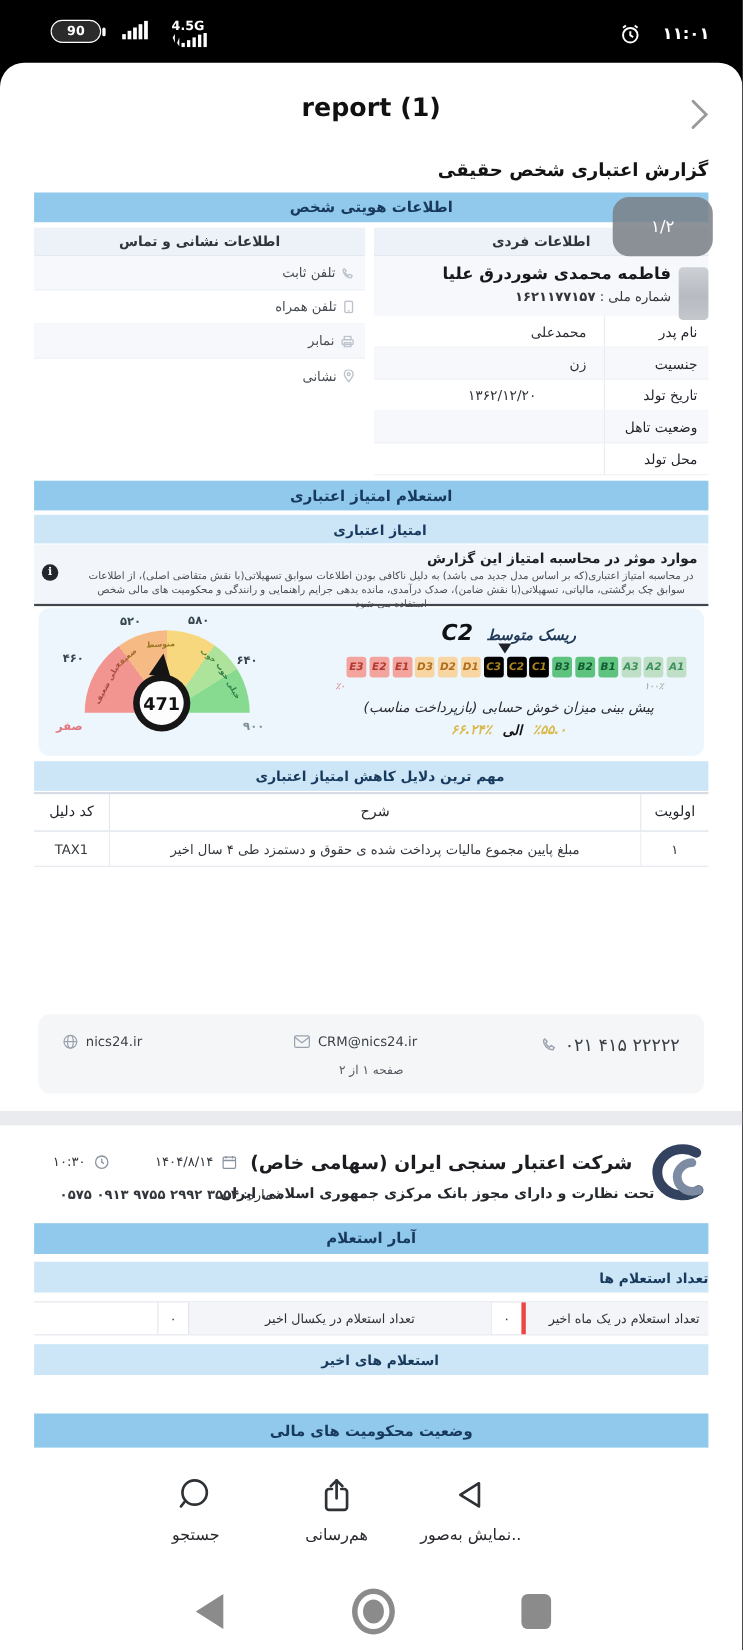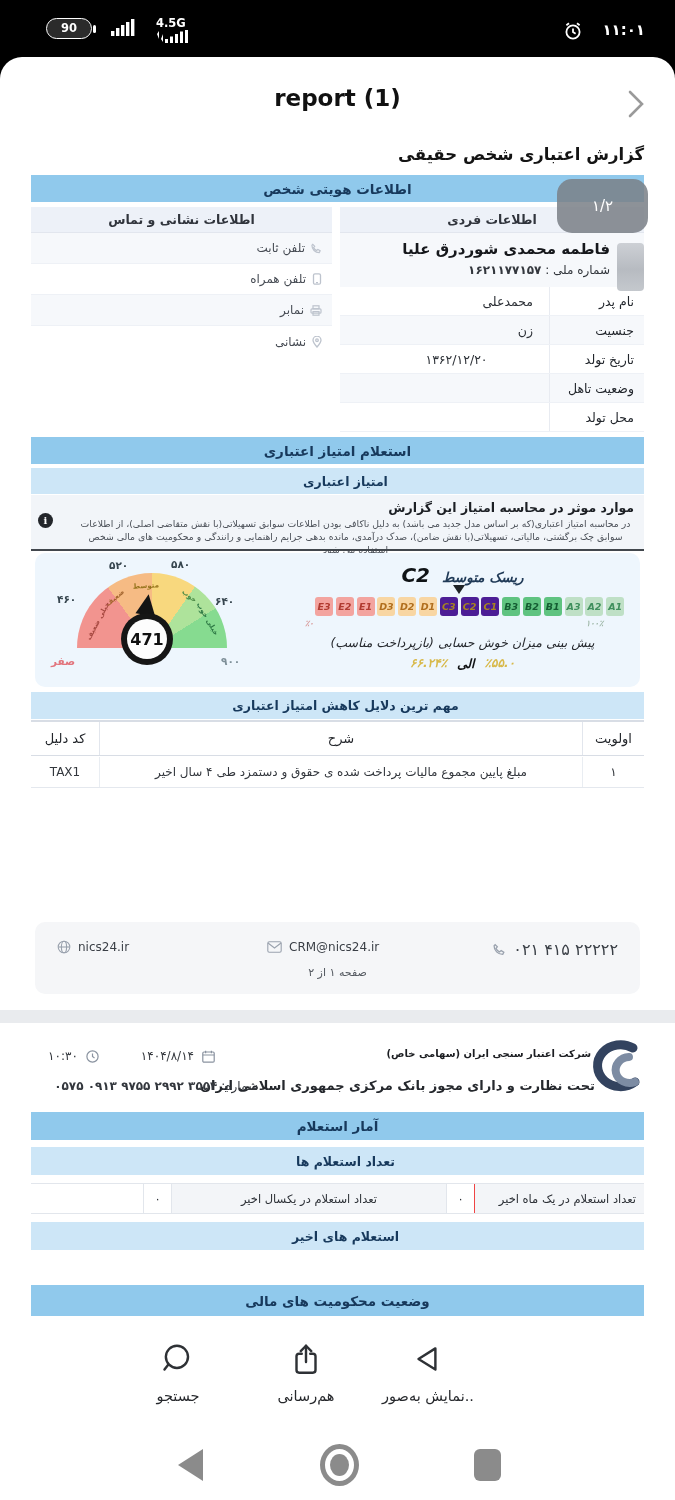--- a/index.html
+++ b/index.html
@@ -49,21 +49,21 @@
         border-right:10px solid transparent;border-bottom:21px solid #141414;transform:rotate(9deg);}
   .riskblock{position:absolute;left:255px;top:6px;width:345px;font-style:italic;}
   .risktitle{display:flex;align-items:baseline;justify-content:center;gap:12px;margin-top:4px;}
   .grade{font-size:20px;font-weight:bold;color:#0f1316;}
   .riskname{font-size:13.5px;font-weight:600;color:#203a57;}
   .cells{position:absolute;left:25px;top:38px;display:flex;gap:2.8px;}
   .cell{width:18px;height:19px;border-radius:3px;display:flex;align-items:center;justify-content:center;
         font-size:9.5px;font-weight:bold;}
   .cell.e{background:#f3a49f;color:#b03a30;}
   .cell.d{background:#f8d6a3;color:#b06e1d;}
-  .cell.c{background:#4c1d95;color:#a8851f;}
+  .cell.c{background:#000000;color:#a8851f;}
   .cell.b{background:#5fc380;color:#145c32;}
   .cell.a{background:#bfe0c6;color:#3f8f5d;}
   .marker{position:absolute;left:163px;top:26px;width:0;height:0;border-left:6px solid transparent;
         border-right:6px solid transparent;border-top:9px solid #1f2327;}
   .pct{position:absolute;top:60px;font-size:8px;font-weight:600;}
   .pred{position:absolute;top:76px;left:0;width:345px;text-align:center;font-size:12.5px;color:#26292e;direction:rtl;}
   .range{position:absolute;top:97px;left:0;width:345px;display:flex;justify-content:center;gap:10px;
         font-size:12px;font-weight:bold;}
   .range .y{color:#d8b94a;}
   .tbl{position:absolute;left:31px;width:613px;display:flex;direction:rtl;align-items:stretch;}
@@ -310,21 +310,21 @@
       </div>
       <div class="rtl" style="position:absolute;left:0;top:44px;width:605px;text-align:center;font-size:11px;color:#53585f;">صفحه ۱ از ۲</div>
     </div>
 
     <div style="position:absolute;left:0;top:953px;width:675px;height:13px;background:#e9ebee;"></div>
 
     <svg style="position:absolute;left:583px;top:981px;" width="64" height="58" viewBox="0 0 64 58" fill="none">
       <path d="M50 10 A 23 21 0 1 0 52 44" stroke="#33435f" stroke-width="9" stroke-linecap="round"></path>
       <path d="M52 44 A 14 13 0 1 1 46 19" stroke="#7d8ca3" stroke-width="8" stroke-linecap="round"></path>
     </svg>
-    <div class="rtl" style="position:absolute;right:84px;top:991px;font-size:10px;font-weight:bold;color:#1b1d21;">شرکت اعتبار سنجی ایران (سهامی خاص)</div>
+    <div class="rtl" style="position:absolute;right:100px;top:991px;font-size:17px;font-weight:bold;color:#1b1d21;">شرکت اعتبار سنجی ایران (سهامی خاص)</div>
     <div class="rtl" style="position:absolute;right:80px;top:1021px;font-size:13px;font-weight:600;color:#25282d;">تحت نظارت و دارای مجوز بانک مرکزی جمهوری اسلامی ایران</div>
 
     <div style="position:absolute;left:48px;top:992px;display:flex;align-items:center;gap:8px;font-size:12px;color:#33373d;">
       <span dir="ltr">۱۰:۳۰</span>
       <svg width="13" height="13" viewBox="0 0 13 13" fill="none" stroke="#8a93a0" stroke-width="1.2">
           <circle cx="6.5" cy="6.5" r="5.6"></circle>
           <path d="M6.5 3.5 V6.5 l2 1.4"></path>
         </svg>
       <span style="width:26px;"></span>
       <span dir="ltr">۱۴۰۴/۸/۱۴</span>
@@ -334,26 +334,26 @@
         </svg>
     </div>
     <div class="rtl" style="position:absolute;left:48px;top:1022px;width:210px;font-size:12px;color:#33373d;text-align:right;">
       <span>شماره:</span>
       <span style="font-weight:600;">۳۵۵۴ ۲۹۹۲ ۹۷۵۵ ۰۹۱۳ ۰۵۷۵</span>
     </div>
 
     <div class="bnr d" style="top:1055px;height:28px;">
       <span>آمار استعلام</span>
     </div>
-    <div class="bnr l" style="top:1090px;height:28px;">
+    <div class="bnr l" style="top:1090px;height:28px;justify-content:flex-end;">
       <span>تعداد استعلام ها</span>
     </div>
 
     <div class="tbl" style="top:1126px;height:31px;font-size:11.5px;color:#2d3publish137;border-top:1px solid #e2e6ec;border-bottom:1px solid #e2e6ec;color:#2d3137;">
-      <div style="width:170px;background:#f3f5f8;justify-content:flex-start;padding-right:8px;border-left:1px solid #ef4444;">تعداد استعلام در یک ماه اخیر</div>
+      <div style="width:170px;background:#f3f5f8;justify-content:flex-start;padding-right:8px;border-left:4px solid #ef4444;">تعداد استعلام در یک ماه اخیر</div>
       <div style="width:28px;border-left:1px solid #e2e6ec;">۰</div>
       <div style="width:275px;background:#f3f5f8;border-left:1px solid #e2e6ec;">تعداد استعلام در یکسال اخیر</div>
       <div style="width:28px;border-left:1px solid #e2e6ec;">۰</div>
       <div style="flex:1;"></div>
     </div>
 
     <div class="bnr l" style="top:1165px;height:28px;">
       <span>استعلام های اخیر</span>
     </div>
     <div class="bnr d" style="top:1228px;height:31px;">

